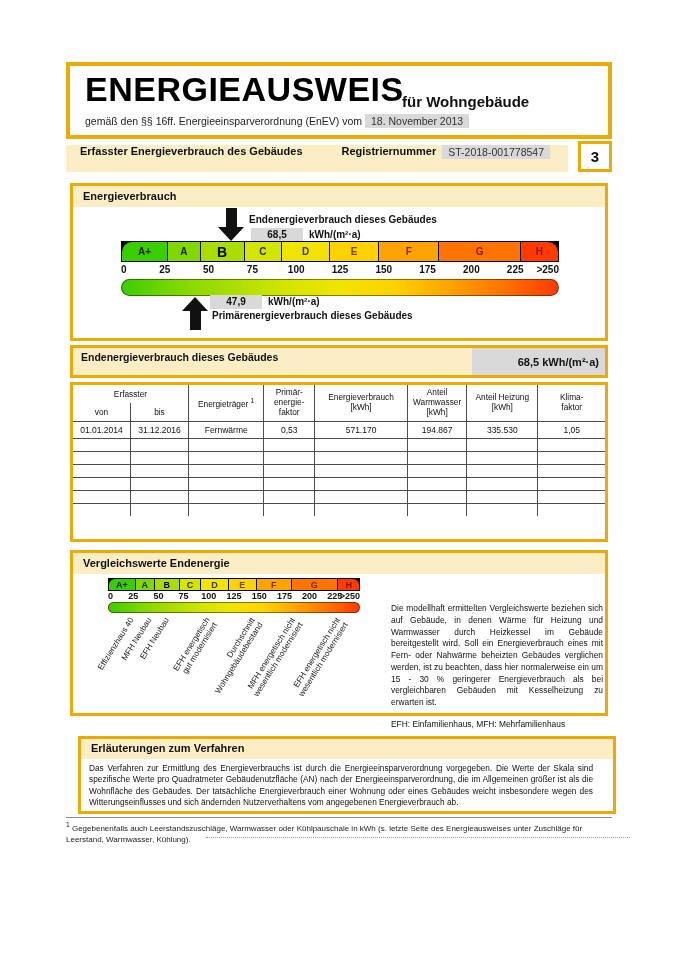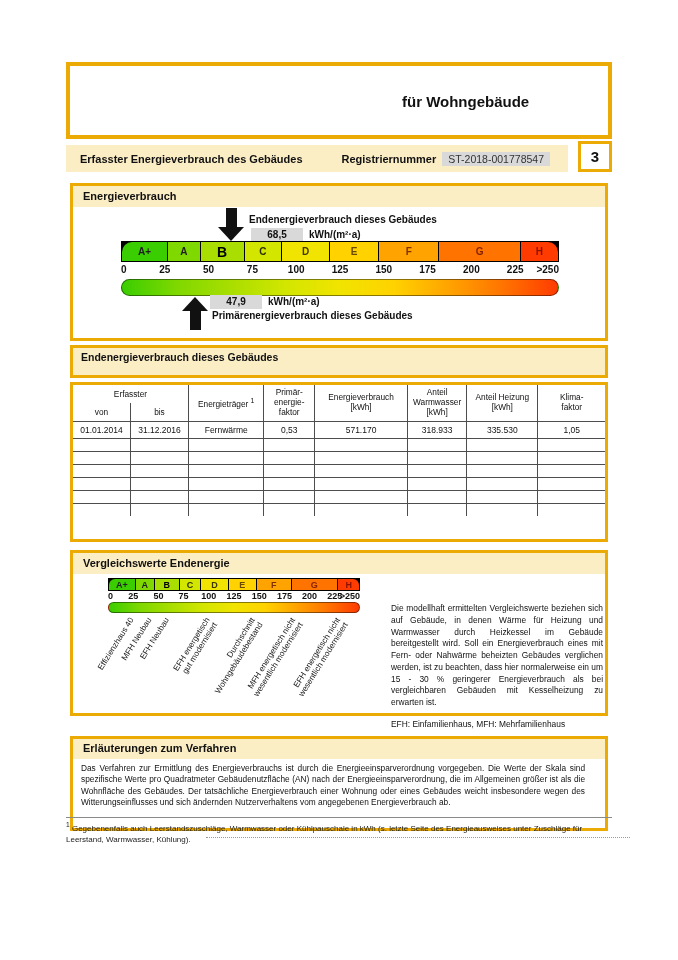--- a/index.html
+++ b/index.html
@@ -10,21 +10,21 @@
   
   .header-box { position:absolute; left:66px; top:62px; width:546px; height:77px;
                 border:4px solid #ecab04; background:#fff; }
   .main-title { position:absolute; left:15px; top:4px; font-size:34px; font-weight:bold;
                 letter-spacing:.5px; color:#000; }
   .building-type { position:absolute; left:332px; top:27px; font-size:15px; font-weight:bold; }
   .law-line { position:absolute; left:15px; top:49px; font-size:10.5px; color:#222; }
   .gray-chip { background:#d9d9d9; padding:1px 6px; color:#333; }
 
   .reg-strip { position:absolute; left:66px; top:145px; width:502px; height:27px;
-               background:#fbedc4; display:flex; align-items:center; }
+               background:#fbedc4; display:flex; align-items:flex-start; }
   .reg-title { font-weight:bold; font-size:11px; margin-left:14px; }
   .reg-label { font-weight:bold; font-size:11px; margin-left:auto; }
   .reg-value { font-size:10.5px; margin:0 18px 0 6px; }
   .page-num-box { position:absolute; left:578px; top:141px; width:34px; height:31px;
                   border:3px solid #ecab04; background:#fff; display:flex;
                   align-items:center; justify-content:center; font-weight:bold; font-size:15px; }
 
   
   .sec { position:absolute; left:70px; width:538px; border:3px solid #ecab04; background:#fff; }
   .sec-head { background:#fbedc4; font-weight:bold; font-size:11px; padding:4px 0 3px 10px; height:21px; }
@@ -98,21 +98,26 @@
   .foot-sep { position:absolute; left:66px; top:817px; width:546px; border-top:1px solid #8a8a8a; }
   .footnote { position:absolute; left:66px; top:820px; width:546px; font-size:8px; line-height:1.4; color:#222; }
   .dotted-line { position:absolute; left:206px; top:837px; width:424px; border-top:1px dotted #9a9a9a; }
 </style>
 </head>
 <body>
 
 <div class="page">
 
   <div class="header-box">
+    <div class="main-title">ENERGIEAUSWEIS</div>
     <div class="building-type">für Wohngebäude</div>
+    <div class="law-line">
+      <span>gemäß den §§ 16ff. Energieeinsparverordnung (EnEV) vom</span>
+      <span class="gray-chip">18. November 2013</span>
+    </div>
   </div>
 
   <div class="reg-strip">
     <span class="reg-title">Erfasster Energieverbrauch des Gebäudes</span>
     <span class="reg-label">Registriernummer</span>
     <span class="reg-value gray-chip">ST-2018-001778547</span>
   </div>
   <div class="page-num-box">3</div>
 
   <div class="sec" style="top:183px; height:158px;">
@@ -180,20 +185,21 @@
       <div class="val-box" style="left:137px; top:88px;">47,9</div>
       <div class="lbl-bold" style="left:195px; top:89px;">kWh/(m²·a)</div>
       <div class="lbl-bold" style="left:139px; top:103px;">Primärenergieverbrauch dieses Gebäudes</div>
     </div>
   </div>
 
   <div class="end-strip">
     <div class="end-strip-left">
       <div class="end-strip-title">Endenergieverbrauch dieses Gebäudes</div>
     </div>
+    <div class="end-strip-value">68,5 kWh/(m²·a)</div>
   </div>
 
   <div class="sec" style="top:382px; height:160px;">
     <div class="sec-body">
       <table class="vtable" id="vtable">
         <colgroup>
           <col style="width:10.8%">
             <col style="width:10.9%">
             <col style="width:14.2%">
             <col style="width:9.5%">
@@ -227,21 +233,21 @@
             <th>bis</th>
           </tr>
         </thead>
         <tbody>
             <tr class="data-row">
               <td>01.01.2014</td>
               <td>31.12.2016</td>
               <td>Fernwärme</td>
               <td>0,53</td>
               <td>571.170</td>
-              <td>318.933</td>
+              <td>194.867</td>
               <td>335.530</td>
               <td>1,05</td>
             </tr>
             <tr class="empty-row">
               <td></td>
               <td></td>
               <td></td>
               <td></td>
               <td></td>
               <td></td>
@@ -366,21 +372,21 @@
 wesentlich modernisiert</div>
           </div>
       </div>
       <div class="vgl-text">
         <div>Die modellhaft ermittelten Vergleichswerte beziehen sich auf Gebäude, in denen Wärme für Heizung und Warmwasser durch Heizkessel im Gebäude bereitgestellt wird. Soll ein Energieverbrauch eines mit Fern- oder Nahwärme beheizten Gebäudes verglichen werden, ist zu beachten, dass hier normalerweise ein um 15 - 30 % geringerer Energieverbrauch als bei vergleichbaren Gebäuden mit Kesselheizung zu erwarten ist.</div>
         <div class="vgl-abbrev">EFH: Einfamilienhaus, MFH: Mehrfamilienhaus</div>
       </div>
     </div>
   </div>
 
-  <div class="sec" style="top:736px; height:95px;">
+  <div class="sec" style="top:736px; height:78px;margin-left:8px;">
     <div class="sec-head" style="height:20px; padding-top:3px;">Erläuterungen zum Verfahren</div>
     <div class="erl-body">Das Verfahren zur Ermittlung des Energieverbrauchs ist durch die Energieeinsparverordnung vorgegeben. Die Werte der Skala sind spezifische Werte pro Quadratmeter Gebäudenutzfläche (AN) nach der Energieeinsparverordnung, die im Allgemeinen größer ist als die Wohnfläche des Gebäudes. Der tatsächliche Energieverbrauch einer Wohnung oder eines Gebäudes weicht insbesondere wegen des Witterungseinflusses und sich ändernden Nutzerverhaltens vom angegebenen Energieverbrauch ab.</div>
   </div>
 
   <div class="foot-sep"></div>
   <div class="footnote">
     <sup>1</sup>
     <span>Gegebenenfalls auch Leerstandszuschläge, Warmwasser oder Kühlpauschale in kWh (s. letzte Seite des Energieausweises unter Zuschläge für Leerstand, Warmwasser, Kühlung).</span>
   </div>
   <div class="dotted-line"></div>

